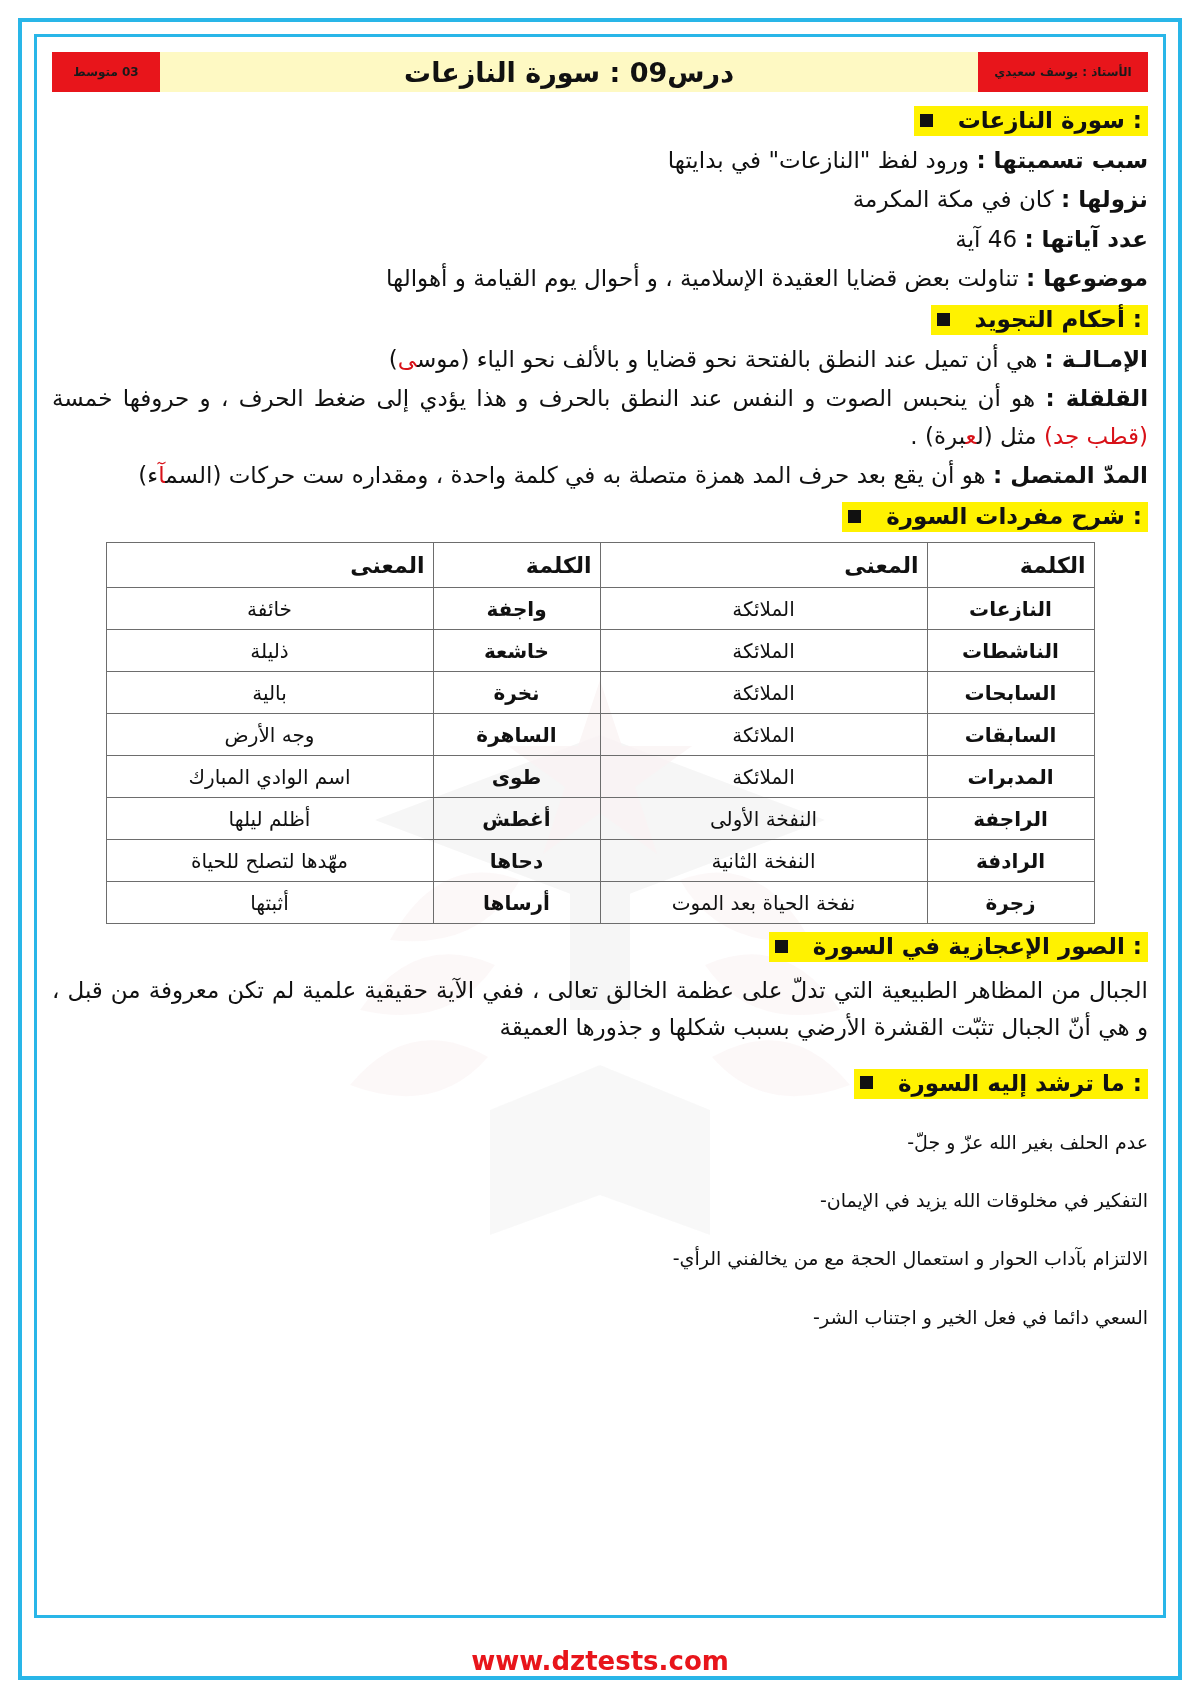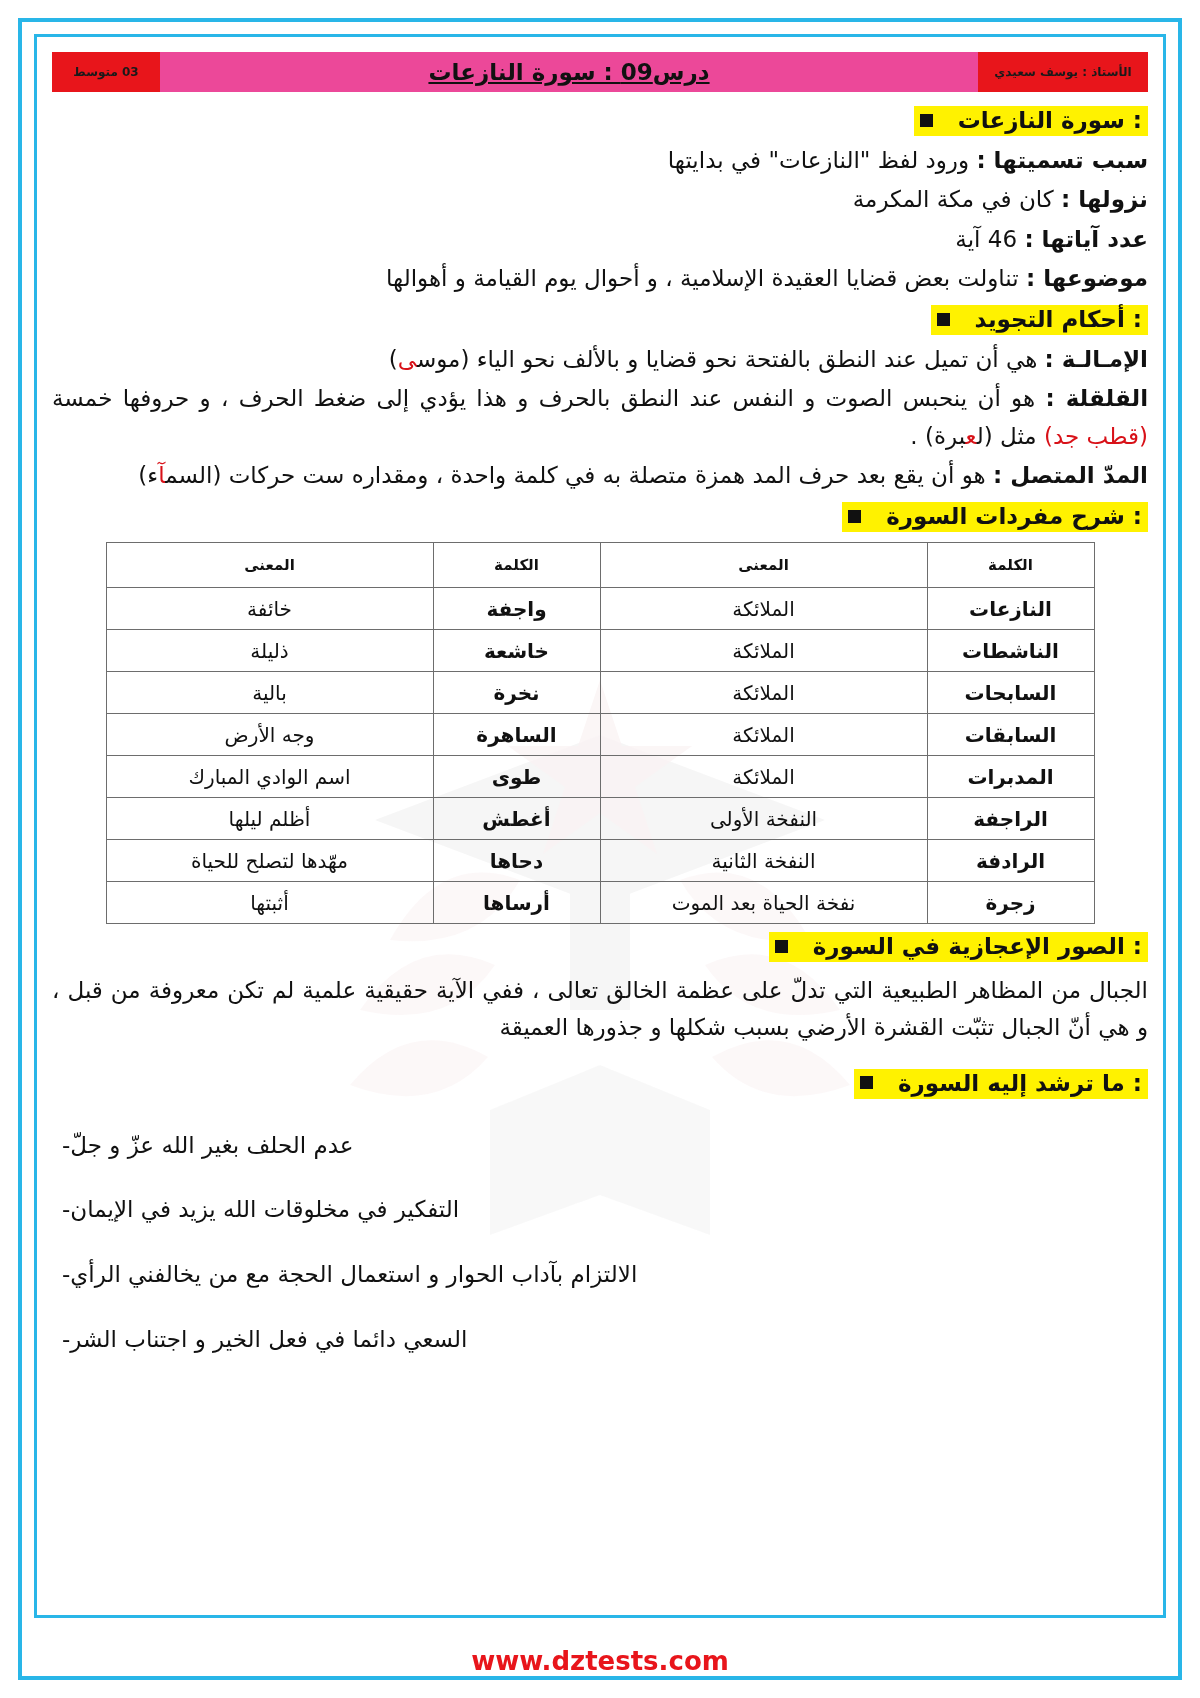--- a/index.html
+++ b/index.html
@@ -67,28 +67,27 @@
     align-items:center;
     justify-content:center;
     padding:0 8px;
     white-space:nowrap;
     letter-spacing:-0.2px;
   }
   .hdr-badge.right{ min-width:92px; }
   .hdr-badge.left{ min-width:154px; }
   .hdr-center{
     flex:1;
-    background:#ec4899;
+    background:#fef9c3;
     display:flex;
     align-items:center;
     justify-content:center;
     font-weight:bold;
-    font-size:23px;
-    color:#111;
-    text-decoration:underline;
+    font-size:27px;
+    color:#111;
   }
 
   
   .line{
     font-size:23px;
     color:#111;
     line-height:1.62;
     text-align:right;
     margin:0 0 2px 0;
     direction:rtl;
@@ -136,39 +135,40 @@
     height:39px;
     padding:1px 8px;
     text-align:center;
     font-size:20px;
     color:#111;
     vertical-align:middle;
     background:transparent;
   }
   table.vocab th{
     font-weight:bold;
-    font-size:15px;
+    font-size:22px;
     height:42px;
+    text-align:right;
   }
   .col-word{ width:150px; font-weight:bold; font-size:22px; }
   .col-mean{ width:310px; font-weight:normal; font-size:20px; }
   td.col-word{ font-weight:bold; }
 
   
   ul.dash{
     list-style:none;
     margin:6px 0 0 0;
     padding:0;
     direction:rtl;
   }
   ul.dash li{
-    font-size:23px;
+    font-size:19px;
     color:#111;
     line-height:1.6;
-    text-align:left;
+    text-align:right;
     position:relative;
     padding:0;
     margin-top:28px;
   }
   ul.dash li .dash-mark{
     display:inline-block;
     margin-left:10px;
   }
 
   

